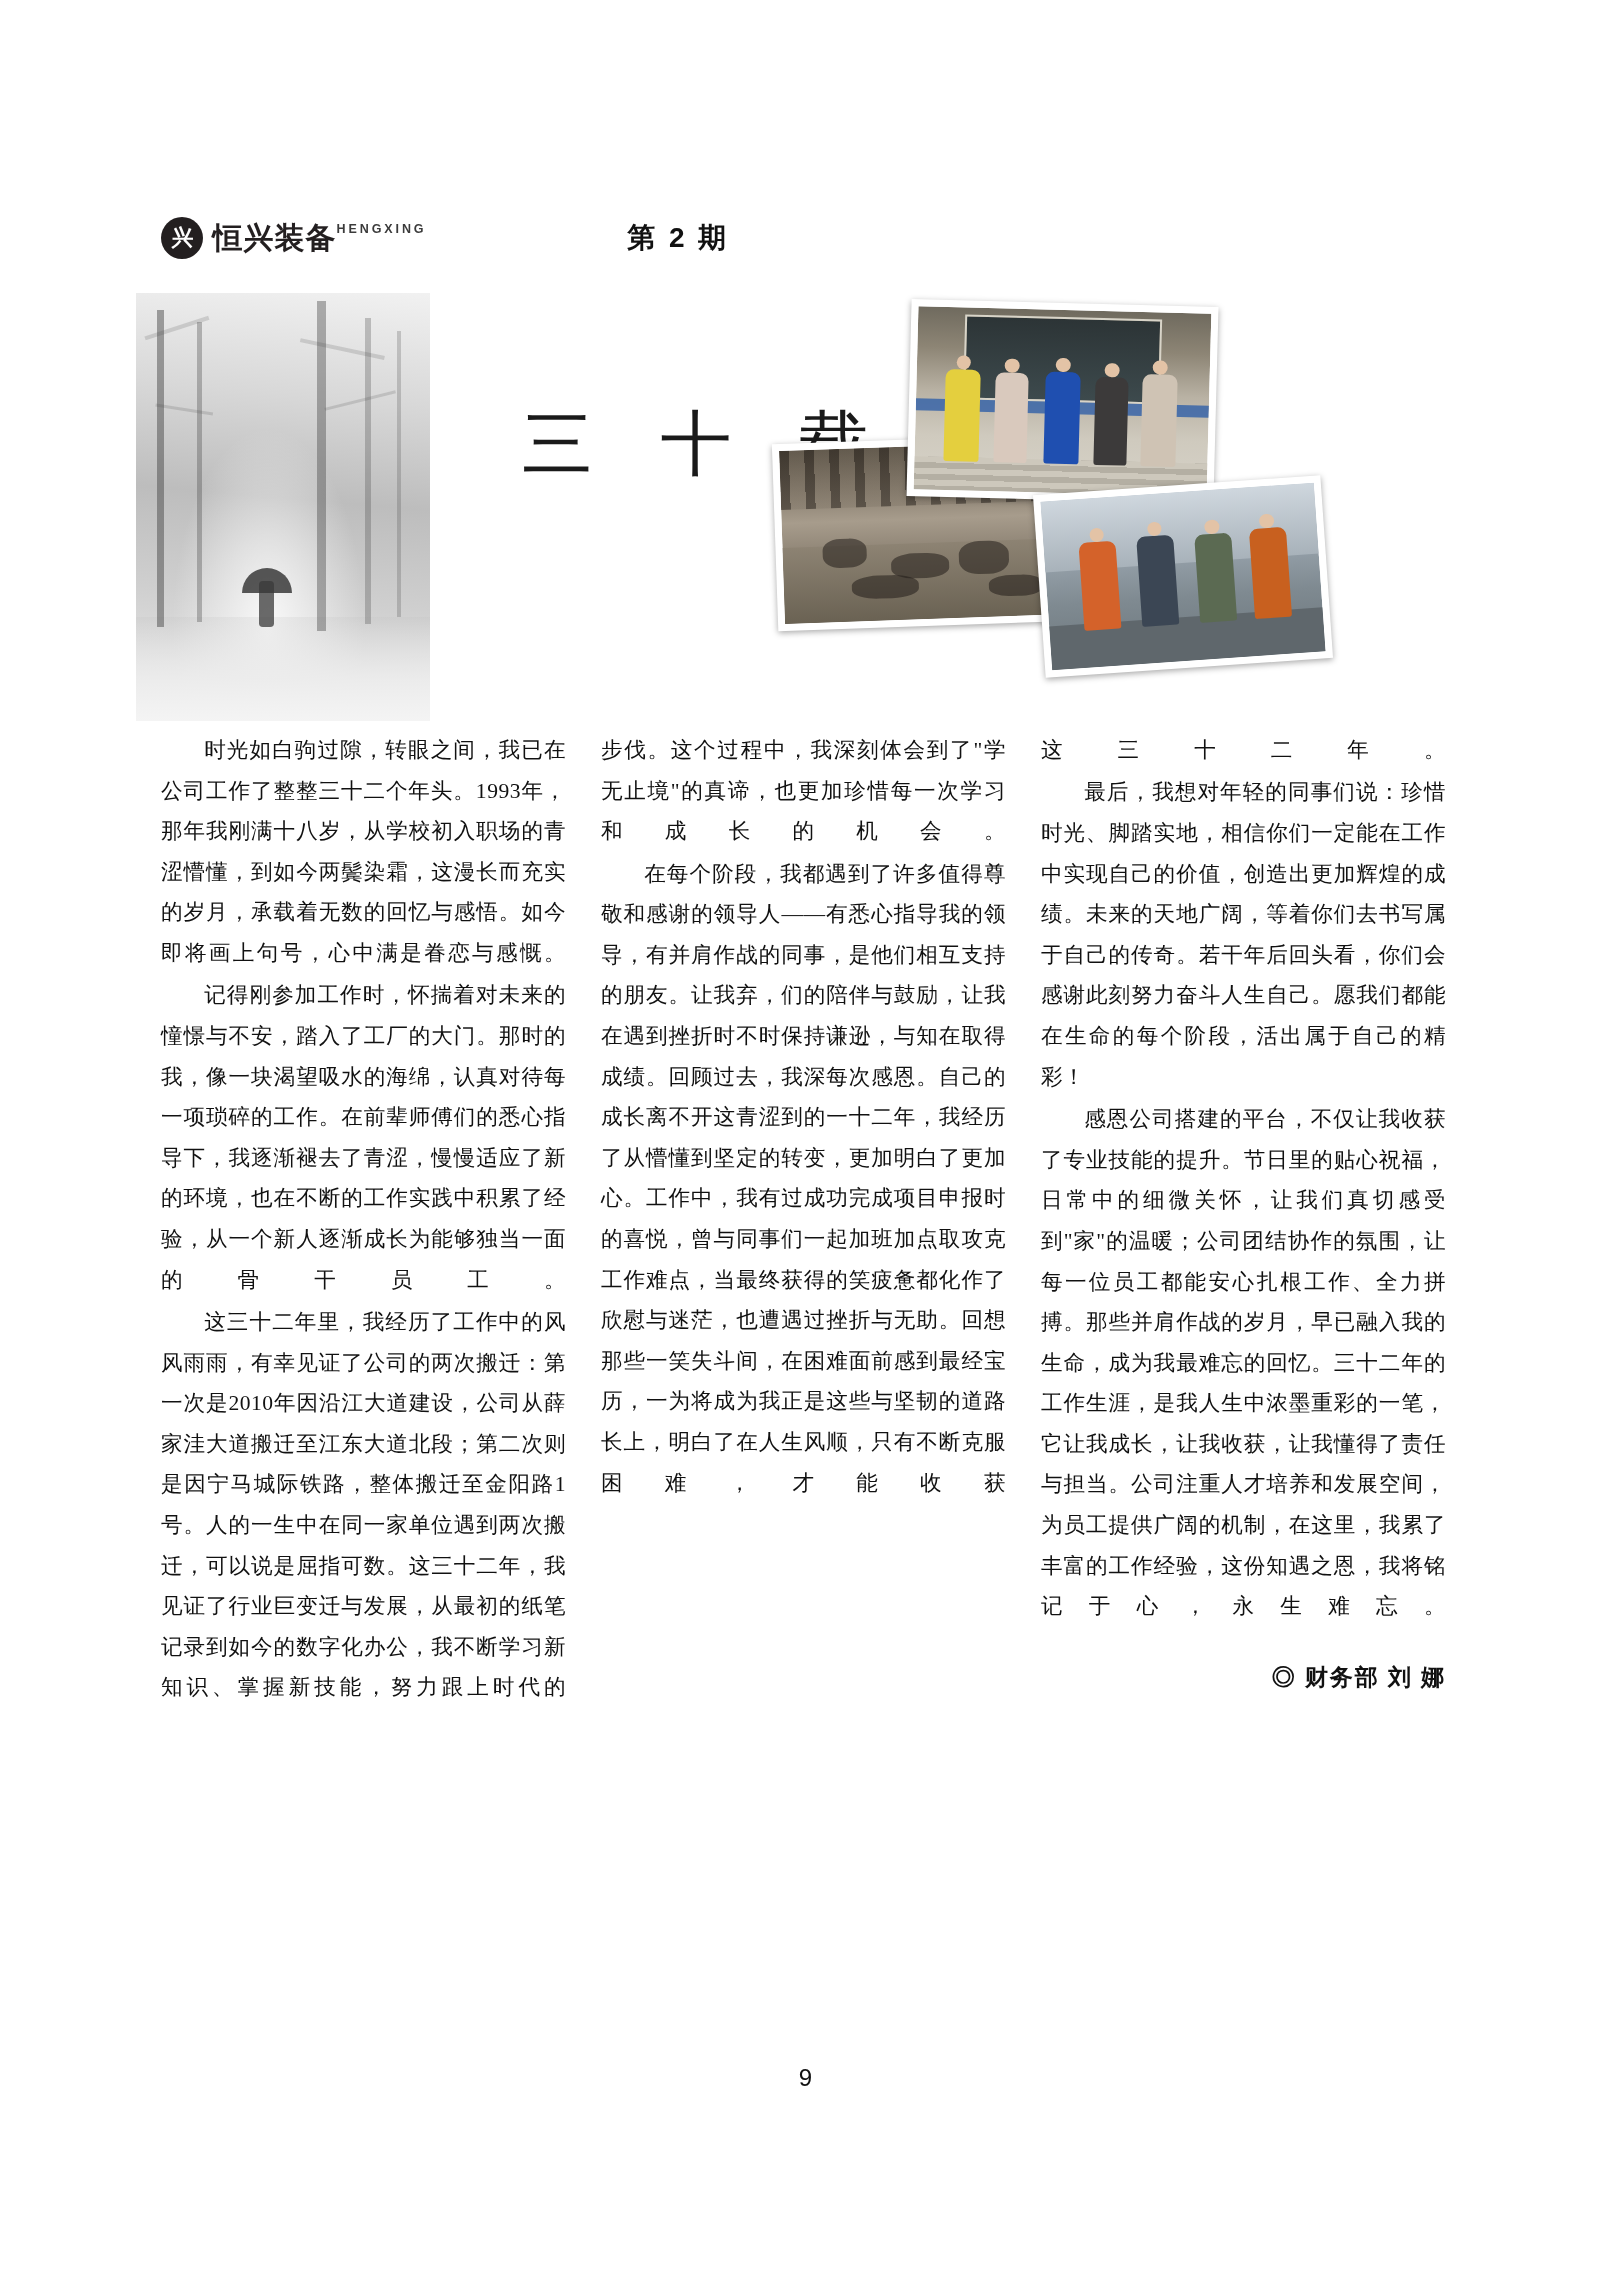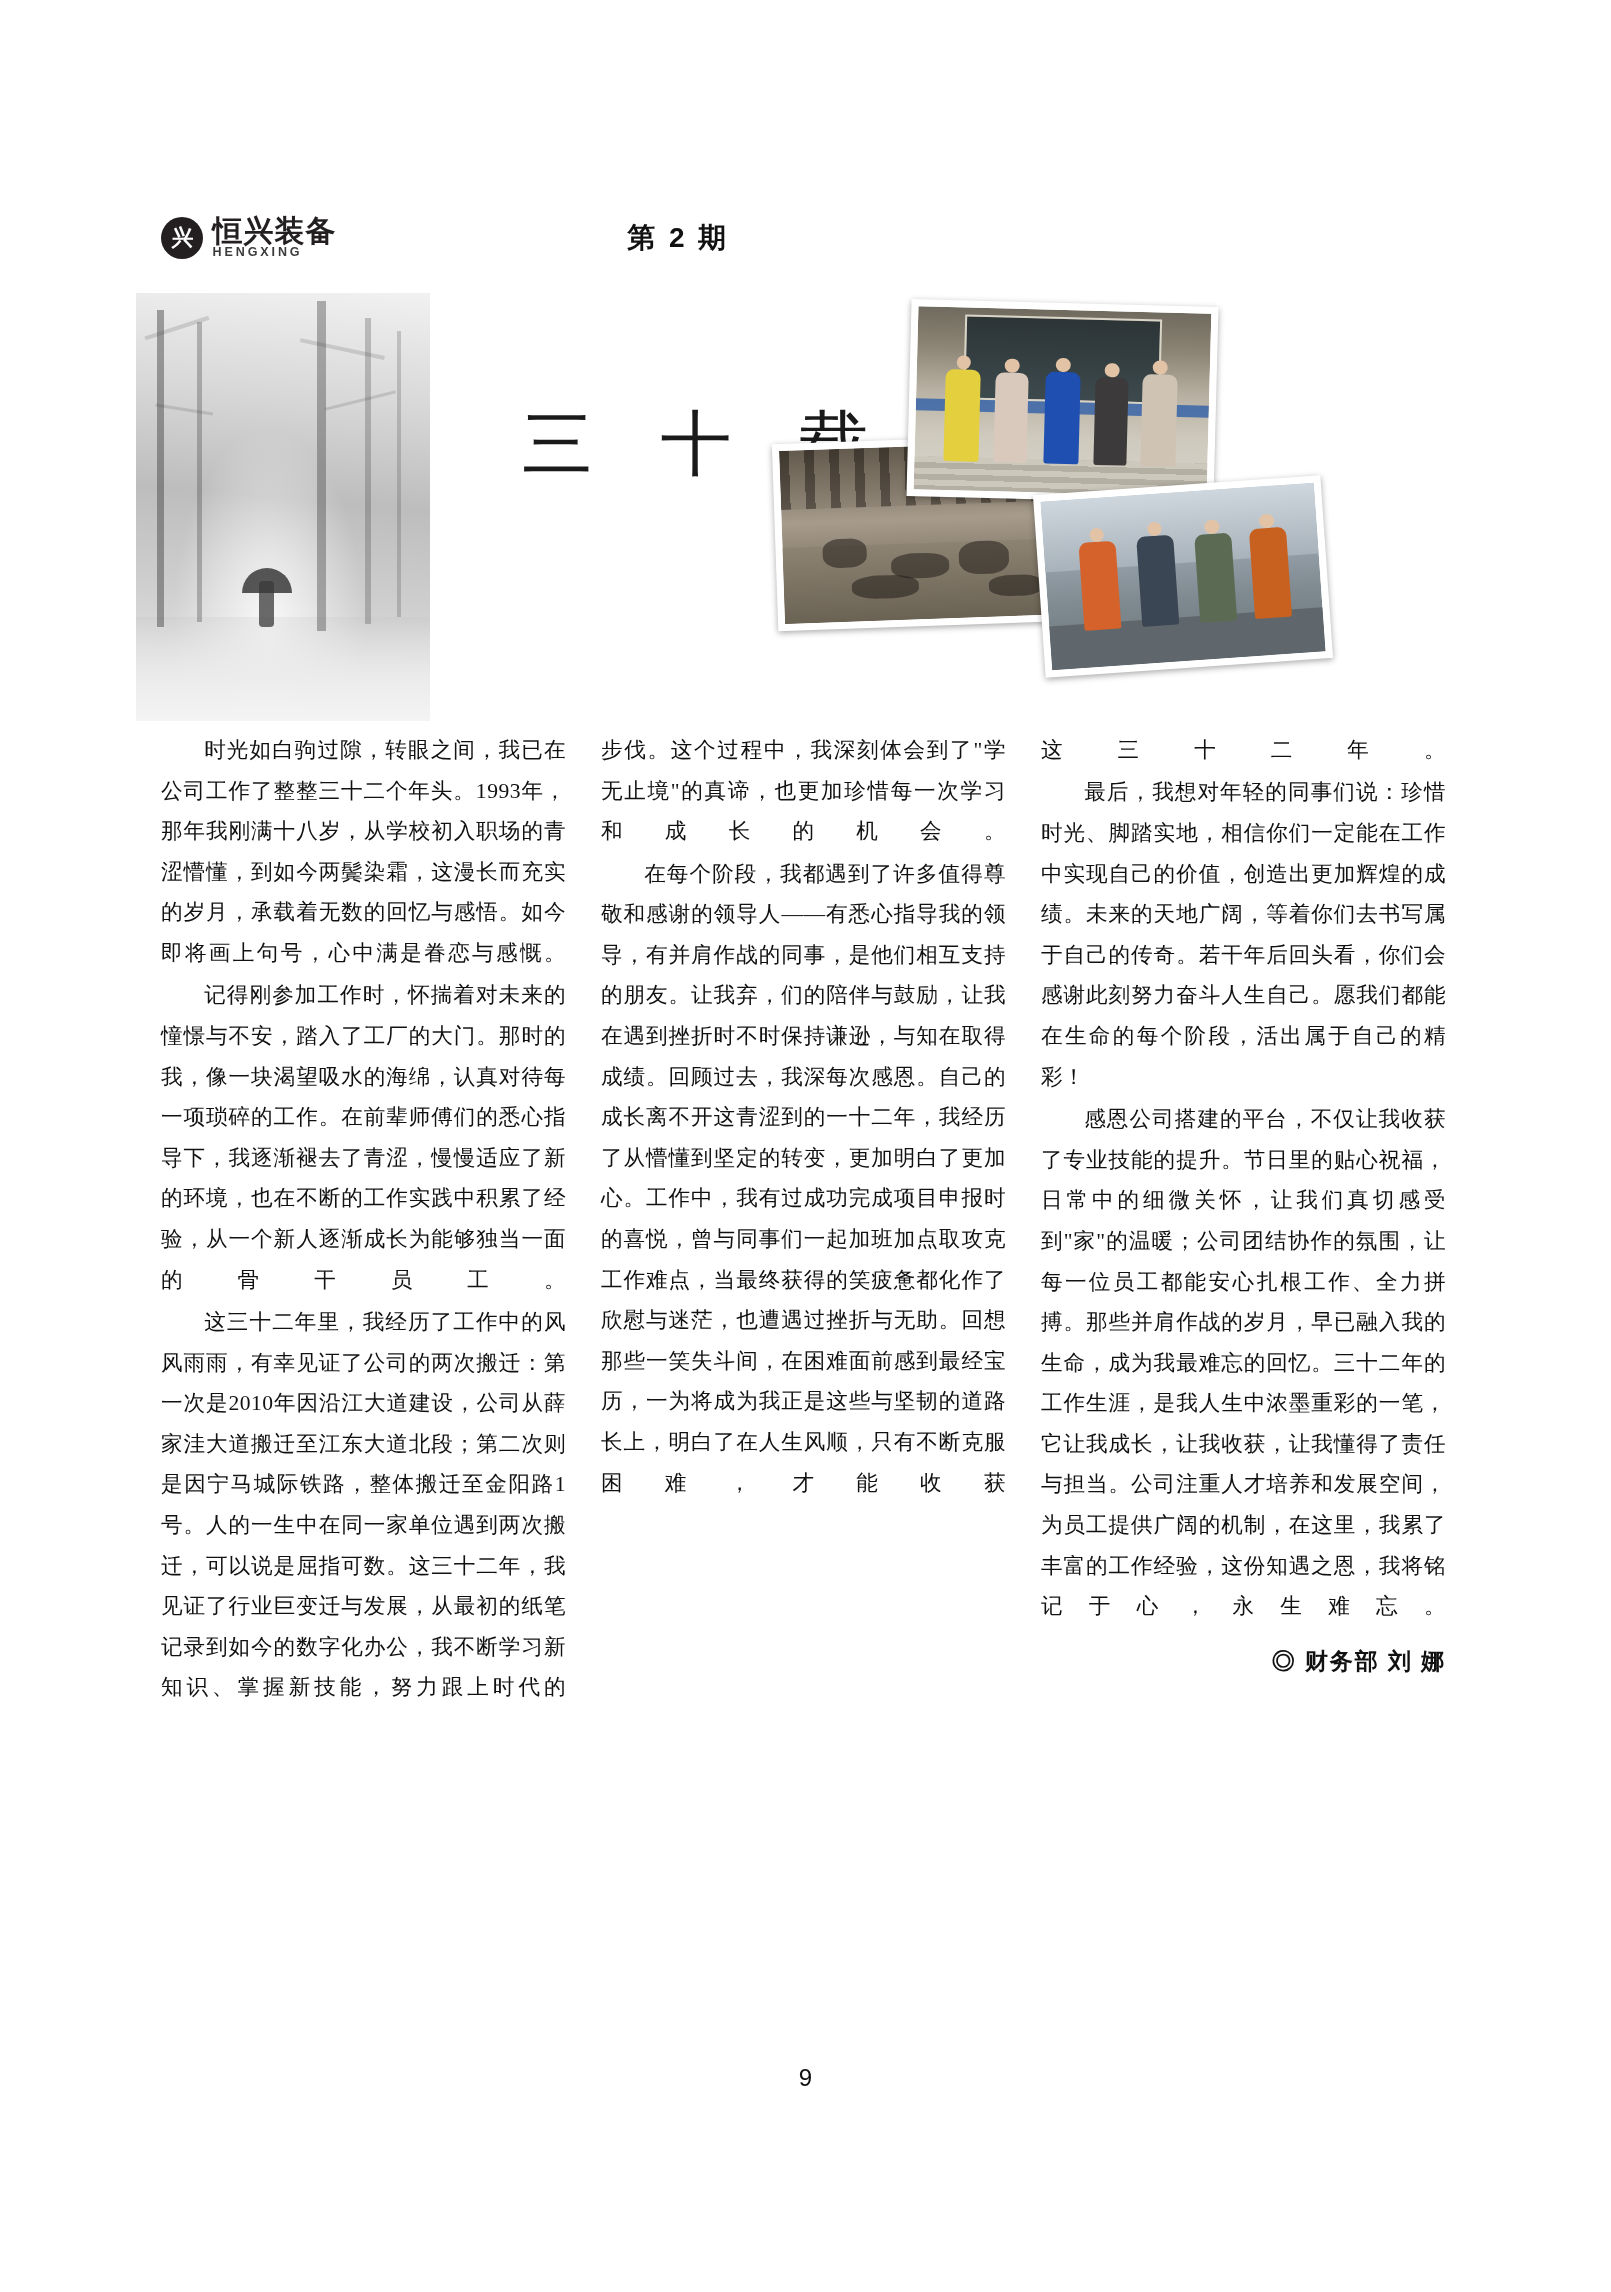--- a/index.html
+++ b/index.html
@@ -43,21 +43,21 @@
     display: flex;
     align-items: center;
     justify-content: center;
     font-family: "Liberation Serif", serif;
     font-size: 22px;
     font-weight: bold;
     letter-spacing: -1px;
   }
   .logo-text {
     display: flex;
-    flex-direction: column;
+    flex-direction: row;
     line-height: 1;
   }
   .logo-cn {
     font-family: "Liberation Sans", sans-serif;
     font-size: 30px;
     font-weight: bold;
     color: #231f20;
     letter-spacing: 1px;
   }
   .logo-en {
@@ -279,21 +279,21 @@
     text-align: justify;
     text-align-last: justify;
   }
   .col p.indent {
     text-indent: 2em;
   }
   .col p.last-left {
     text-align-last: left;
   }
   .signature {
-    margin-top: 13px;
+    margin-top: 29px;
     text-align: right;
     font-size: 23px;
     letter-spacing: 1.9px;
     font-family: "Liberation Sans", sans-serif;
     font-weight: bold;
     color: #111;
   }
   
   .page-number {
     position: absolute;

